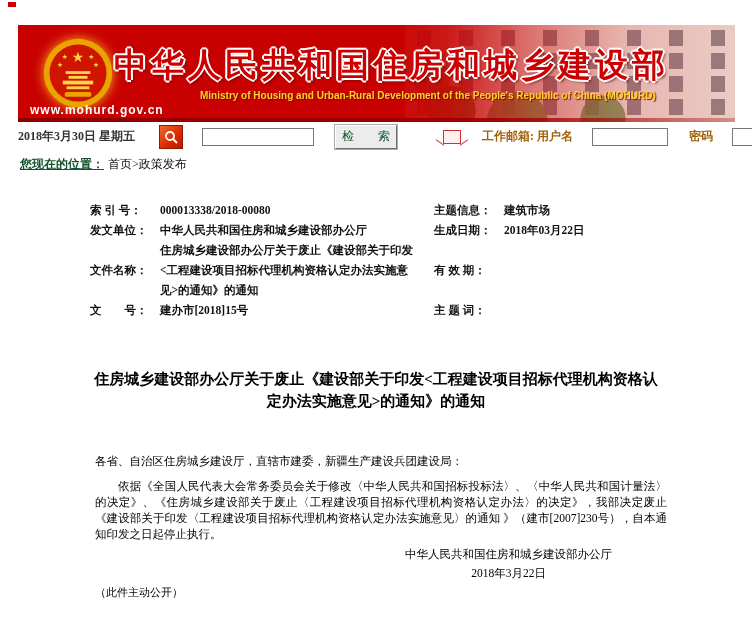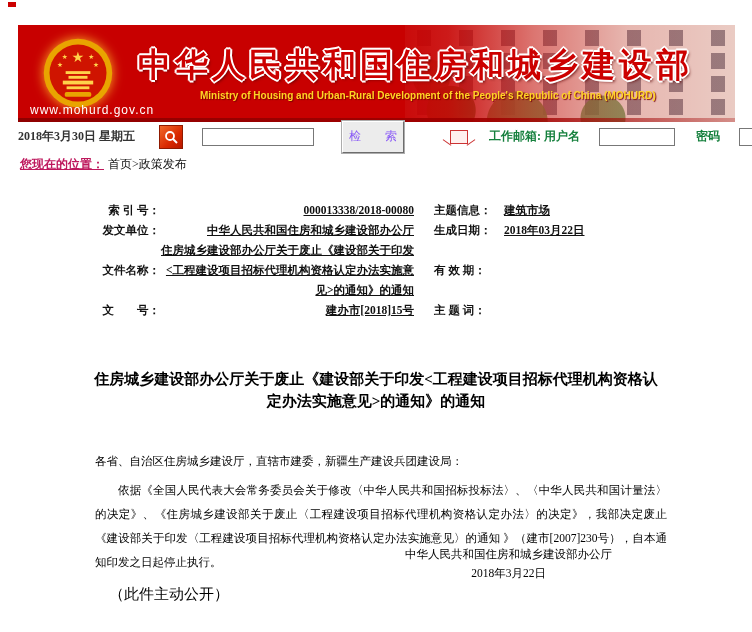--- a/index.html
+++ b/index.html
@@ -27,27 +27,26 @@
       radial-gradient(circle at 34% 100%, rgba(122,154,84,.9) 0 30px, rgba(122,154,84,0) 31px),
       radial-gradient(circle at 8% 55%, rgba(118,148,80,.85) 0 18px, rgba(118,148,80,0) 19px),
       radial-gradient(circle at 60% 96%, rgba(110,142,76,.8) 0 22px, rgba(110,142,76,0) 23px);
   }
   .banner-fade{
     position:absolute;inset:0;
     background:linear-gradient(90deg,#c80000 0%, #c80000 50%, rgba(200,0,0,.88) 60%, rgba(200,0,0,.45) 72%, rgba(200,0,0,.15) 85%, rgba(200,0,0,.05) 100%);
   }
   .banner-bottom-edge{position:absolute;left:0;bottom:0;width:100%;height:4px;background:linear-gradient(90deg,#8f0000 0%,#a00000 60%,rgba(160,0,0,.3) 100%);}
   .emblem{position:absolute;left:22px;top:8px;width:76px;height:82px;filter:drop-shadow(0 0 6px rgba(255,190,40,.9));}
-  .site-url{position:absolute;left:12px;bottom:5px;color:#ffffff;font-weight:normal;font-size:12px;font-family:"Liberation Sans",sans-serif;letter-spacing:1px;margin-top:26px;}
+  .site-url{position:absolute;left:12px;bottom:5px;color:#ffffff;font-weight:bold;font-size:12px;font-family:"Liberation Sans",sans-serif;letter-spacing:1px;margin-top:26px;}
   .banner-title{
     position:absolute;left:96px;top:18px;
     font-size:33px;font-weight:bold;color:#cc0000;letter-spacing:4px;white-space:nowrap;
     text-shadow:-2px 0 0 #fff,2px 0 0 #fff,0 -2px 0 #fff,0 2px 0 #fff,
                 -1px -1px 0 #fff,1px -1px 0 #fff,-1px 1px 0 #fff,2px 2px 3px rgba(90,0,0,.8);
-    padding-left:24px;
   }
   .banner-sub{
     position:absolute;left:142px;top:65px;
     font-size:10px;color:#ffd425;font-weight:bold;white-space:nowrap;
     font-family:"Liberation Sans",sans-serif;text-shadow:1px 1px 1px rgba(120,0,0,.9);margin-left:40px;
   }
 
   
   .toolbar{
     position:absolute;left:0;top:123px;width:752px;height:27px;
@@ -58,65 +57,65 @@
   .search-icon{
     width:22px;height:22px;margin-left:8px;flex-shrink:0;cursor:pointer;
     background:linear-gradient(135deg,#f06a2c 0%,#d92900 60%,#b81800 100%);
     border:1px solid #8f1a00;display:flex;align-items:center;justify-content:center;
   }
   .tb-input{height:16px;border:1px solid #777;background:#fff;margin-left:3px;padding:0 2px;font-size:11px;}
   .inp-search{width:106px;}
   .inp-user{width:70px;}
   .inp-pass{width:58px;}
   .tb-btn{
-    margin-left:12px;height:32px;font-size:12px;
+    margin-left:5px;height:24px;font-size:12px;
     background:#ececec;border:1px solid;border-color:#ffffff #6d6d6d #6d6d6d #ffffff;
     box-shadow:0 0 0 1px #adadad;cursor:pointer;white-space:pre;
-    font-family:"Liberation Serif","DejaVu Serif",serif;color:#8b5cf6;padding:0 6px;
+    font-family:"Liberation Serif","DejaVu Serif",serif;color:#14532d;padding:0 6px;
   }
   .btn-search{width:74px;}
   .btn-login{width:38px;}
   .tb-sep{width:1px;height:22px;background:#9a9a9a;margin-left:7px;}
   .mail-icon{width:16px;height:12px;margin-left:7px;border:1px solid #cc3333;background:#fff0ee;position:relative;flex-shrink:0;}
   .mail-icon::before,.mail-icon::after{content:"";position:absolute;top:0;width:10px;height:10px;border-bottom:1px solid #cc3333;}
   .mail-icon::before{left:-2px;transform:rotate(35deg);transform-origin:top left;}
   .mail-icon::after{right:-2px;transform:rotate(-35deg);transform-origin:top right;}
-  .tb-label{margin-left:5px;font-weight:bold;color:#15803d;}
+  .tb-label{margin-left:5px;font-weight:bold;color:#a16207;}
   .home-icon{width:14px;height:13px;margin-left:16px;position:relative;flex-shrink:0;cursor:pointer;}
   .home-icon .roof{position:absolute;top:0;left:0;width:0;height:0;border-left:7px solid transparent;border-right:7px solid transparent;border-bottom:6px solid #f08020;}
   .home-icon .base{position:absolute;top:6px;left:2px;width:10px;height:7px;background:#f5a030;border:1px solid #d06a10;box-sizing:border-box;}
   .tb-link{margin-left:4px;font-weight:bold;color:#333;cursor:pointer;}
 
   
   .breadcrumb{position:absolute;left:20px;top:156px;font-size:12px;}
-  .bc-label{color:#be185d;font-weight:bold;text-decoration:underline;}
+  .bc-label{color:#14532d;font-weight:bold;text-decoration:underline;}
   .bc-path{color:#111;margin-left:4px;cursor:pointer;}
 
   
   .meta{position:absolute;left:90px;top:200px;width:618px;display:flex;font-size:11.5px;font-weight:bold;color:#111;}
-  .meta-left{width:344px;flex-shrink:0;text-align:right;}
+  .meta-left{width:344px;flex-shrink:0;}
   .meta-right{flex:1;}
   .mrow{display:flex;line-height:20px;align-items:flex-start;}
   .mlabel{width:70px;flex-shrink:0;white-space:pre;}
-  .mvalue{width:254px;text-decoration:underline;}
+  .mvalue{width:254px;}
   .mrow.filename{align-items:center;min-height:60px;}
   .spacer20{height:20px;}
 
   
   .doc-title{
     position:absolute;left:87px;top:368px;width:578px;
     text-align:center;font-size:15px;font-weight:bold;line-height:22px;color:#000;
   }
   .salutation{position:absolute;left:95px;top:454px;font-size:11.5px;color:#000;}
   .paragraph{
     position:absolute;left:95px;top:478px;width:572px;
-    font-size:11.5px;line-height:24px;text-indent:2em;color:#000;text-align:justify;
+    font-size:11.5px;line-height:16px;text-indent:2em;color:#000;text-align:justify;
   }
   .signature-block{position:absolute;right:140px;top:545px;text-align:center;font-size:11.5px;line-height:19px;color:#000;}
-  .note{position:absolute;left:109px;top:585px;font-size:15px;color:#000;}
+  .note{position:absolute;left:95px;top:585px;font-size:11px;color:#000;}
 </style>
 </head>
 <body>
 
 <div class="corner-mark"></div>
 
 <div class="banner">
   <div class="banner-photo">
     <div class="windows"></div>
     <div class="trees"></div>

